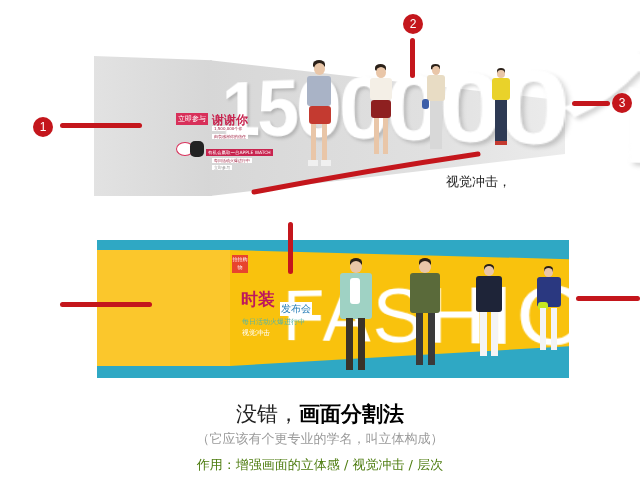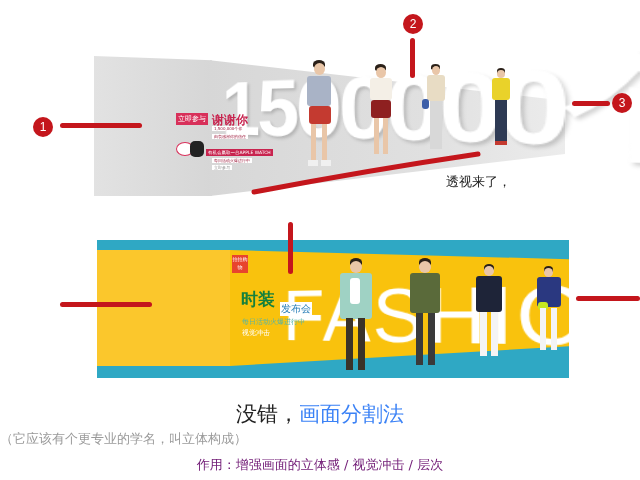--- a/index.html
+++ b/index.html
@@ -68,30 +68,30 @@
   .banner2-mid {
     left:230px; top:250px; width:339px; height:116px; background:#f9c20d;
     clip-path:polygon(0 0,100% 8%,100% 83%,0 100%);
   }
   .logo-box { left:232px; top:255px; width:16px; height:18px; background:#e8442d; color:#fff; font-size:5px; text-align:center; line-height:8px; }
   .fashion-text {
     left:283px; top:276px; font-size:70px; color:#ffffff; font-family:"Liberation Sans",sans-serif;
     letter-spacing:2px; white-space:nowrap; font-weight:normal;
     transform:perspective(500px) rotateY(-20deg); transform-origin:left center;
   }
-  .shizhuang { left:241px; top:288px; font-size:17px; color:#15803d; font-weight:bold; }
+  .shizhuang { left:241px; top:288px; font-size:17px; color:#be185d; font-weight:bold; }
   .fabuhui { left:280px; top:302px; font-size:10px; color:#2b7fb8; background:#fff; padding:0 1px; }
   .sub-green { left:242px; top:317px; font-size:7px; color:#54b4a8; white-space:nowrap; }
   .brand-small { left:242px; top:328px; font-size:7px; color:#fff; white-space:nowrap; }
 
   
   .title-line { left:0; width:640px; top:400px; text-align:center; font-size:21px; color:#222; }
-  .title-line .hl { color:#3b82f6; font-weight:normal; }
-  .sub-line { left:0; width:640px; top:430px; font-size:13px; color:#9a9a9a; }
-  .effect-line { left:0; width:640px; top:456px; text-align:center; font-size:13px; color:#701a75; }
+  .title-line .hl { color:#000000; font-weight:bold; }
+  .sub-line { left:0; width:640px; top:430px; text-align:center; font-size:13px; color:#9a9a9a; }
+  .effect-line { left:0; width:640px; top:456px; text-align:center; font-size:13px; color:#4d7c0f; }
 </style>
 </head>
 <body>
 
 <div class="abs wall-left"></div>
 <div class="abs wall-right"></div>
 <div class="abs big-number">1500000个你</div>
 
 <div class="abs promo-block">
   <span class="promo-tag">立即参与</span>
@@ -145,21 +145,21 @@
 <div class="abs red-line" style="left:410px;top:38px;width:5px;height:40px;"></div>
 
 <div class="abs marker" style="left:612px;top:93px;">3</div>
 <div class="abs red-line" style="left:572px;top:101px;width:38px;height:5px;"></div>
 
 <svg class="abs" style="left:250px;top:150px;" width="240" height="50">
   <path d="M4 42 Q 120 20 228 4" stroke="#c4161c" stroke-width="5" fill="none" stroke-linecap="round"></path>
 </svg>
 
 <div class="abs caption-top">
-  <div>透视来了，</div>
+  <div>视觉冲击，</div>
 </div>
 
 <div class="abs banner2"></div>
 <div class="abs banner2-left"></div>
 <div class="abs banner2-mid"></div>
 
 <div class="abs logo-box">拍拍购物</div>
 <div class="abs fashion-text">FASHION</div>
 <div class="abs shizhuang">时装</div>
 <div class="abs fabuhui">发布会</div>

